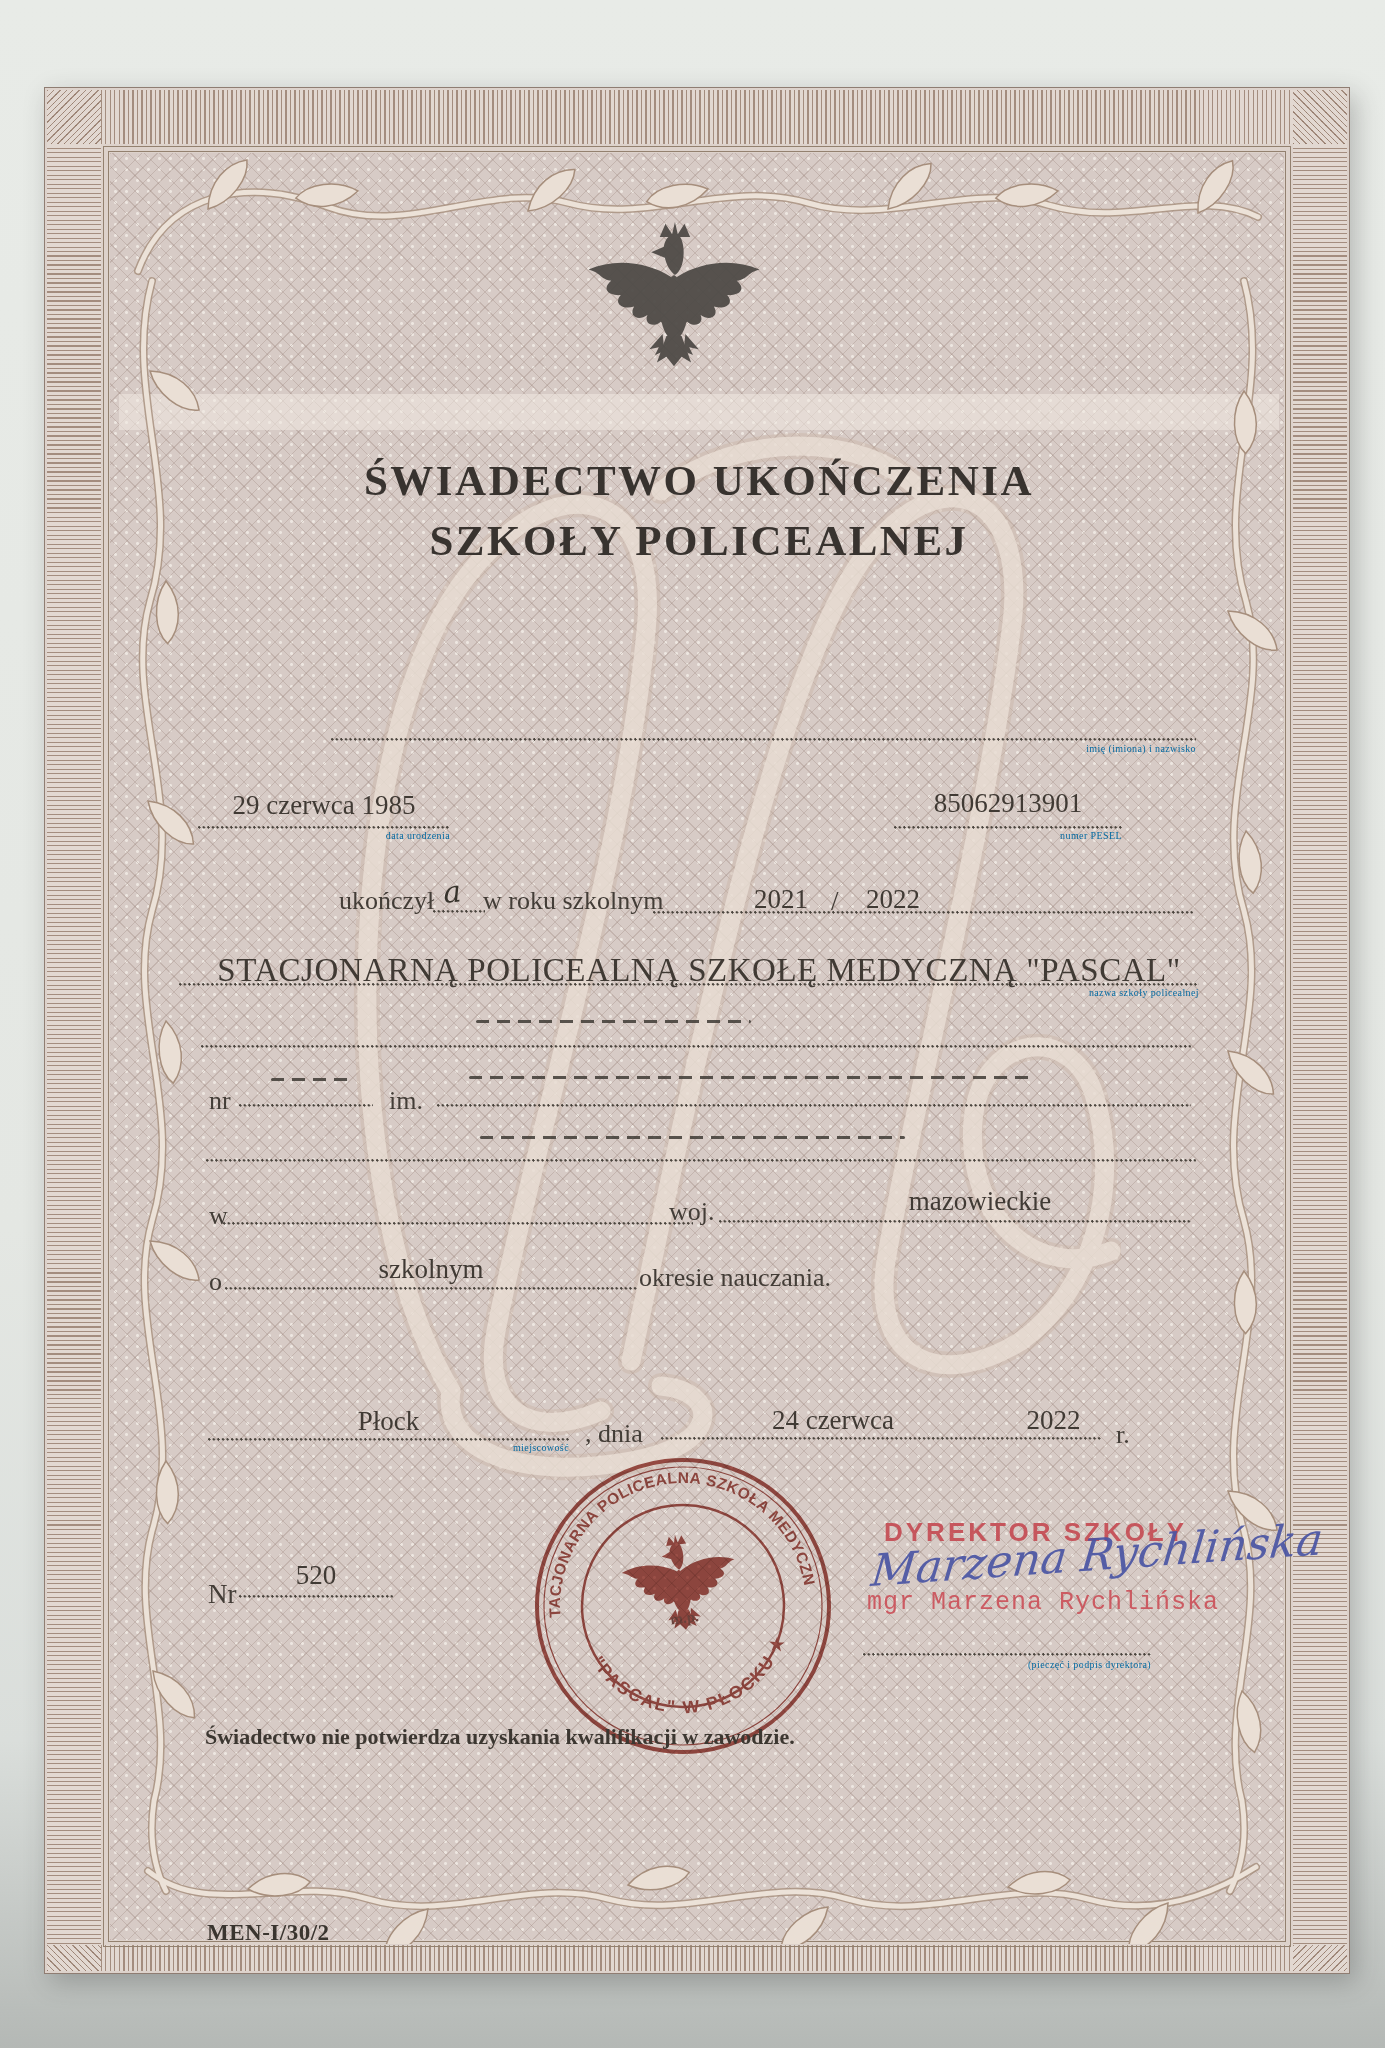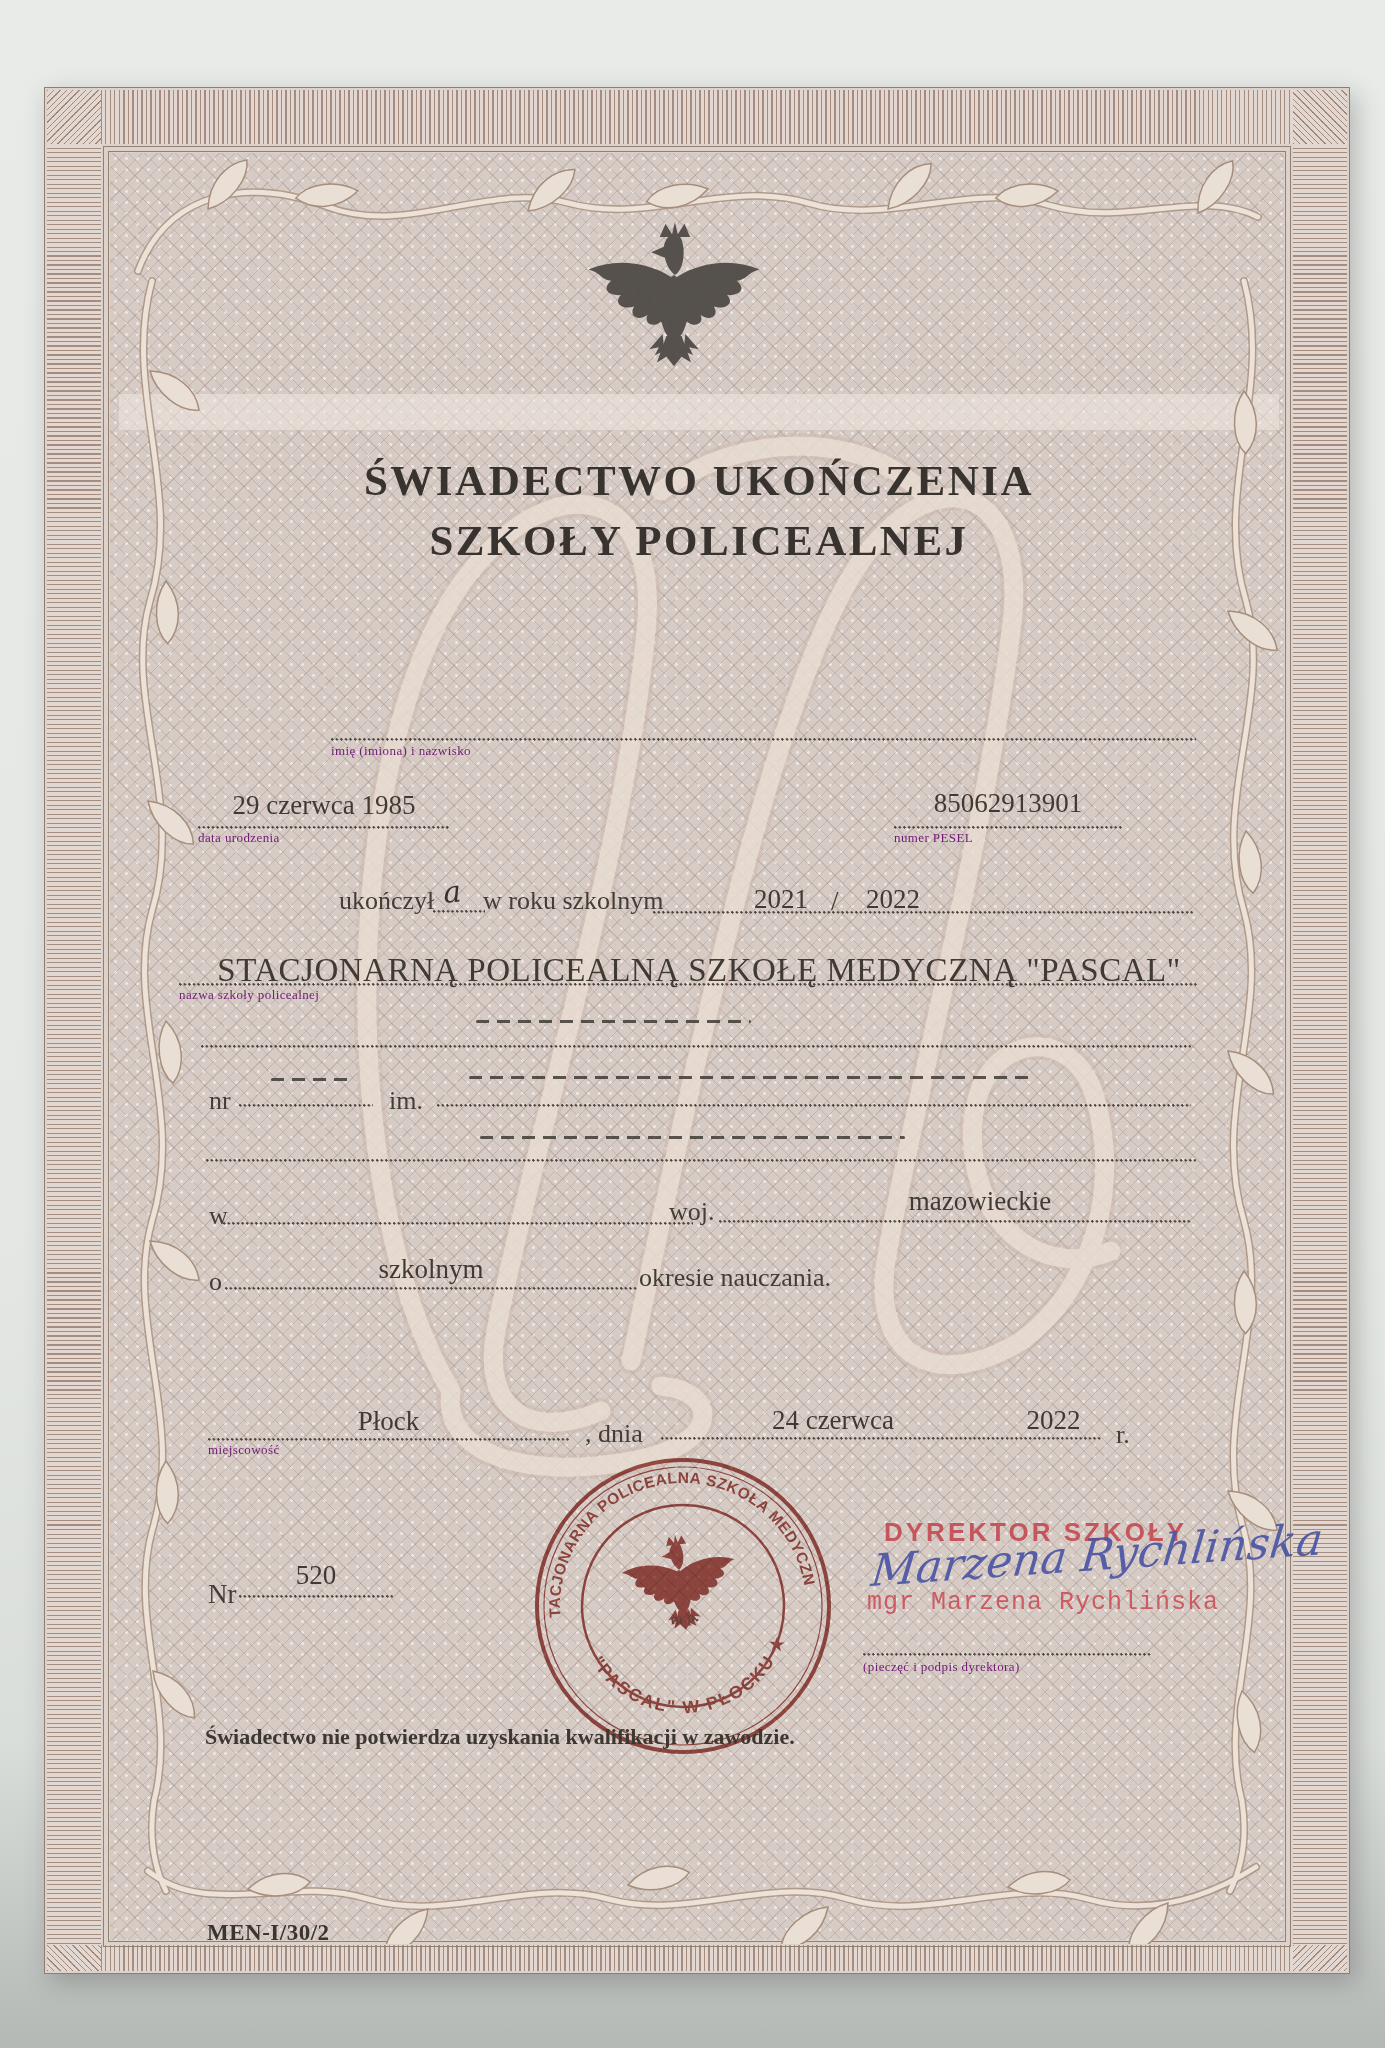--- a/index.html
+++ b/index.html
@@ -36,21 +36,21 @@
   svg.vine{position:absolute;left:63px;top:63px;width:1180px;height:1793px;}
   svg.monogram{position:absolute;left:256px;top:343px;width:820px;height:1060px;opacity:.85;}
   svg.eagle{position:absolute;left:534px;top:132px;width:190px;height:152px;color:#4e4a46;opacity:.94;}
 
   .t{position:absolute;color:#3e3933;}
   .title{left:74px;width:1160px;text-align:center;font-size:43px;letter-spacing:2.5px;
     font-weight:600;color:#38332f;}
   .name{font-size:36px;letter-spacing:1px;color:#3a3531;}
   .val{font-size:27px;color:#403a34;}
   .lbl{font-size:26px;color:#433d37;}
-  .cap{font-size:13px;color:#701a75;letter-spacing:.4px;text-align:left;}
+  .cap{font-size:10px;color:#0369a1;letter-spacing:.4px;text-align:right;}
   .dot{position:absolute;height:3px;
     background-image:radial-gradient(circle at 1.2px 1.4px,#49433c 1.05px,rgba(0,0,0,0) 1.35px);
     background-size:4.6px 3px;background-repeat:repeat-x;}
   .dash{position:absolute;height:2.6px;border-radius:2px;opacity:.85;
     background-image:repeating-linear-gradient(90deg,#3e3a34 0 13px,rgba(0,0,0,0) 13px 21px);}
   .hand-a{font-family:"DejaVu Serif",serif;font-style:italic;font-size:30px;color:#37332c;
     transform:rotate(-6deg);}
   .stamp-wrap{position:absolute;left:483px;top:1363px;width:310px;height:310px;
     transform:rotate(-7deg);opacity:.88;mix-blend-mode:multiply;color:#9a4038;}
   .dir-title{font-family:Liberation Sans, sans-serif;font-weight:bold;font-size:26px;

